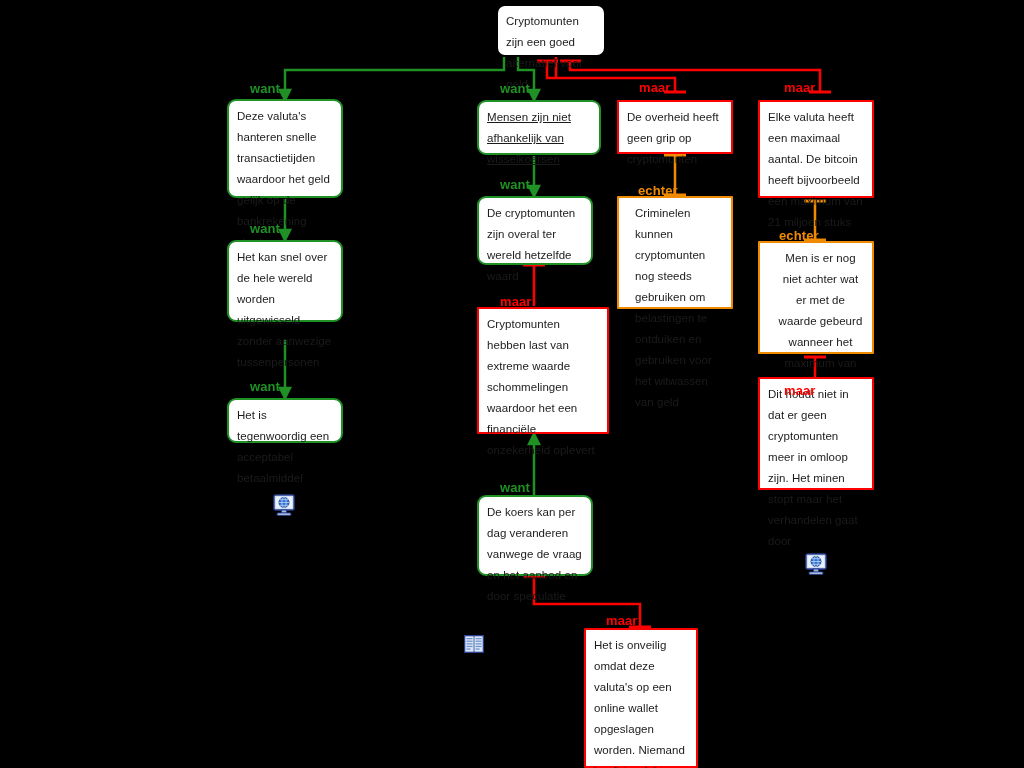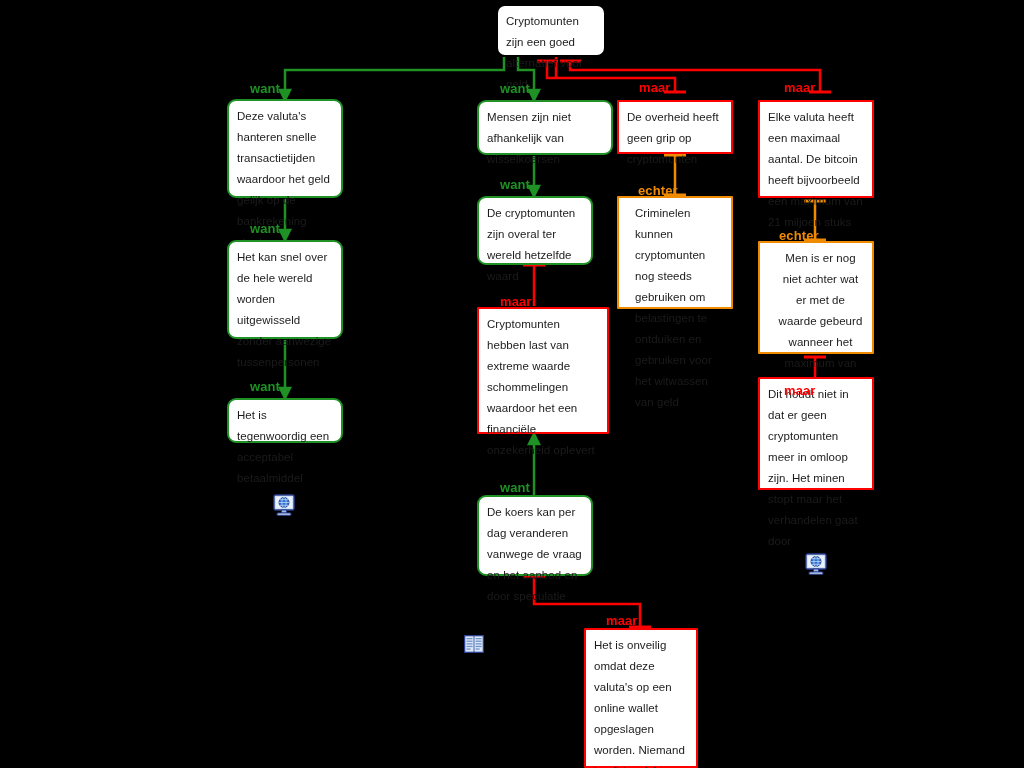--- a/index.html
+++ b/index.html
@@ -136,25 +136,25 @@
       <path d="M 815 240 L 815 201"></path>
       <path d="M 804 201 L 826 201" stroke-width="3"></path>
       <path d="M 804 240 L 826 240" stroke-width="3"></path>
     </g>
   </svg>
 
   <div class="node root" style="left:496px; top:4px; width:110px; height:53px;">Cryptomunten zijn een goed alternatief voor geld</div>
 
   <div class="node pro" style="left:227px; top:99px; width:116px; height:99px;">Deze valuta's hanteren snelle transactietijden waardoor het geld gelijk op de bankrekening staat</div>
 
-  <div class="node pro" style="left:227px; top:240px; width:116px; height:99px;">Het kan snel over de hele wereld worden uitgewisseld zonder aanwezige tussenpersonen</div>
+  <div class="node pro" style="left:227px; top:240px; width:116px; height:82px;">Het kan snel over de hele wereld worden uitgewisseld zonder aanwezige tussenpersonen</div>
 
   <div class="node pro" style="left:227px; top:398px; width:116px; height:45px;">Het is tegenwoordig een acceptabel betaalmiddel</div>
 
-  <div class="node pro" style="left:477px; top:100px; width:136px; height:55px;">Mensen zijn niet afhankelijk van wisselkoersen</div>
+  <div class="node pro" style="left:477px; top:100px; width:124px; height:55px;text-decoration:underline;">Mensen zijn niet afhankelijk van wisselkoersen</div>
 
   <div class="node pro" style="left:477px; top:196px; width:116px; height:69px;">De cryptomunten zijn overal ter wereld hetzelfde waard</div>
 
   <div class="node con" style="left:477px; top:307px; width:132px; height:127px;">Cryptomunten hebben last van extreme waarde schommelingen waardoor het een financiële onzekerheid oplevert</div>
 
   <div class="node con" style="left:584px; top:628px; width:114px; height:140px;">Het is onveilig omdat deze valuta's op een online wallet opgeslagen worden. Niemand heeft toezicht en het kan makkelijk worden gehacked</div>
 
   <div class="node pro" style="left:477px; top:495px; width:116px; height:81px;">De koers kan per dag veranderen vanwege de vraag en het aanbod en door speculatie</div>
 
   <div class="node con" style="left:617px; top:100px; width:116px; height:54px;">De overheid heeft geen grip op cryptomunten</div>

